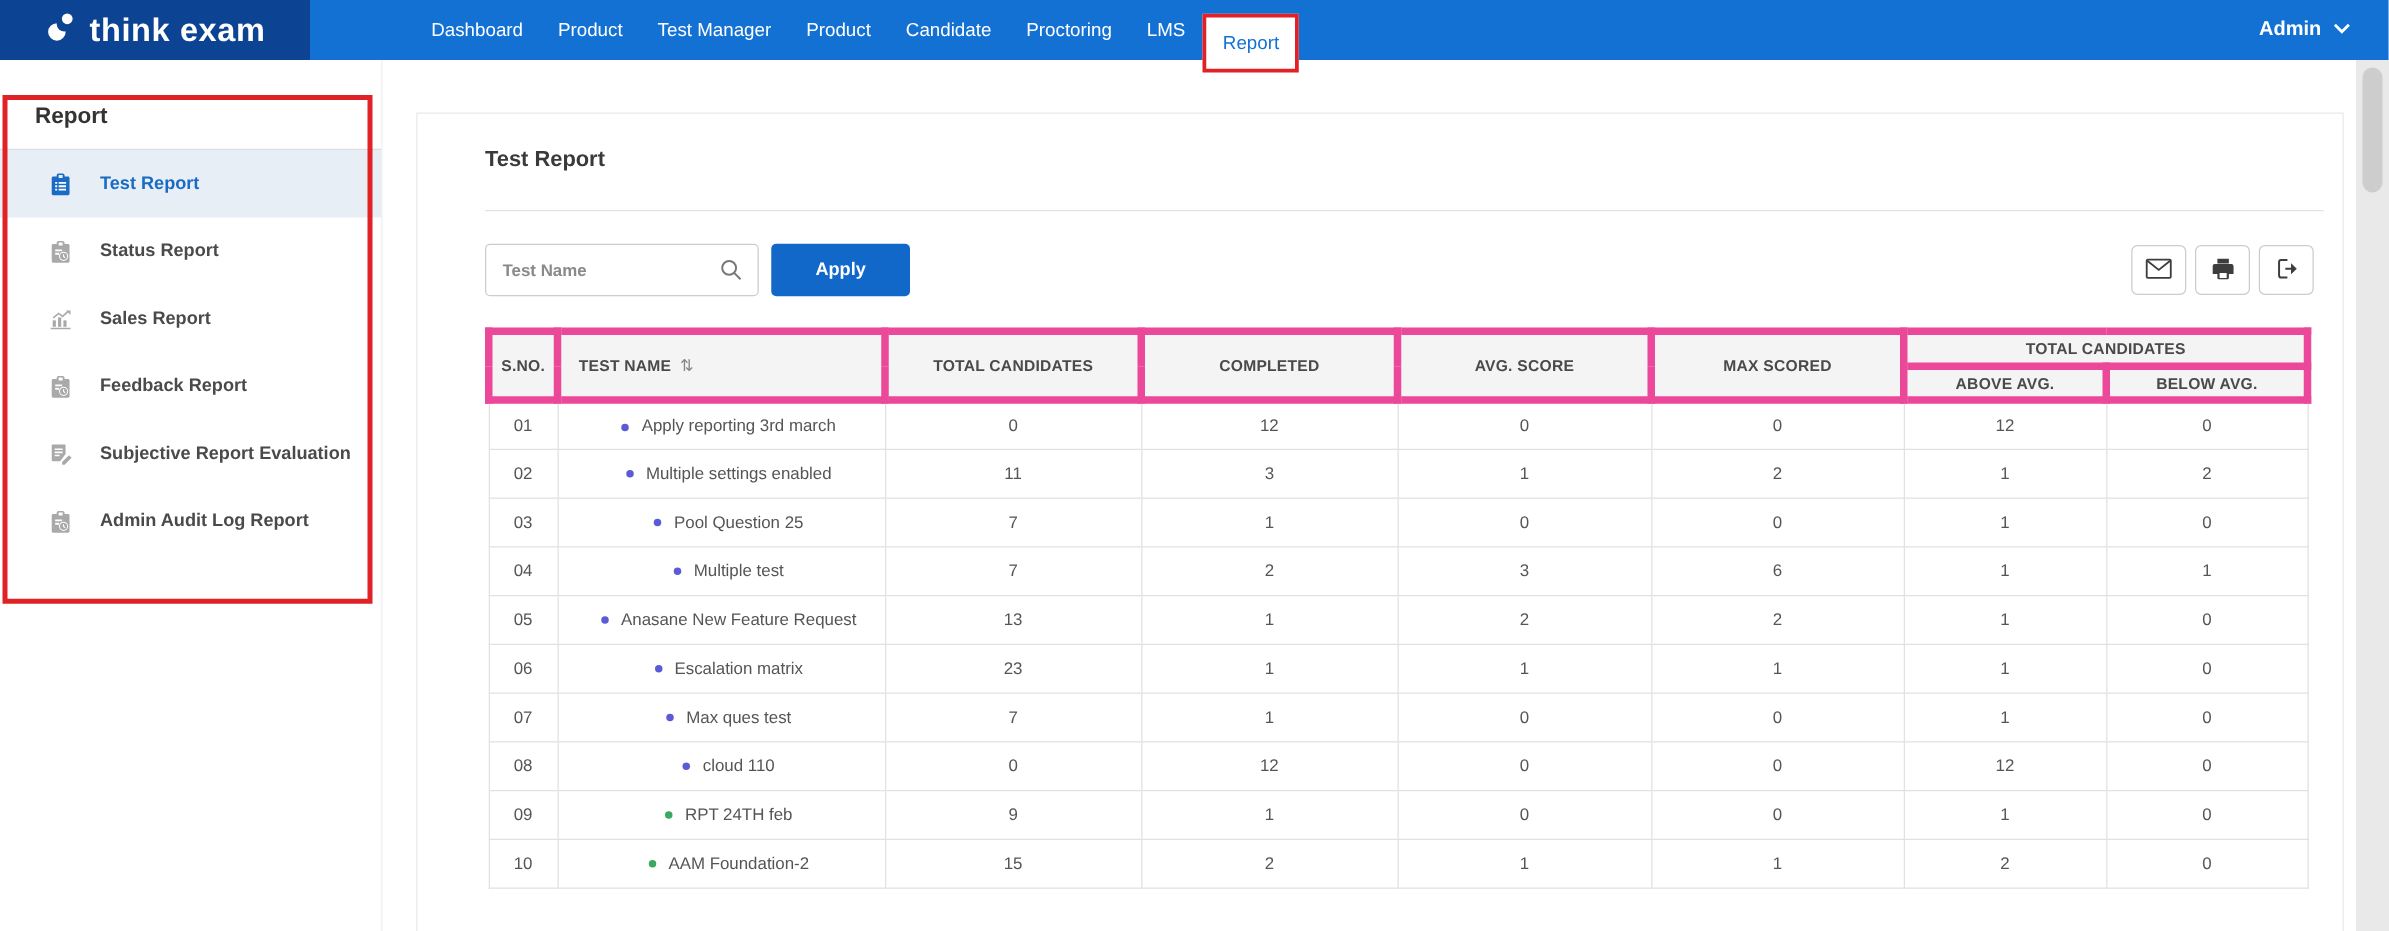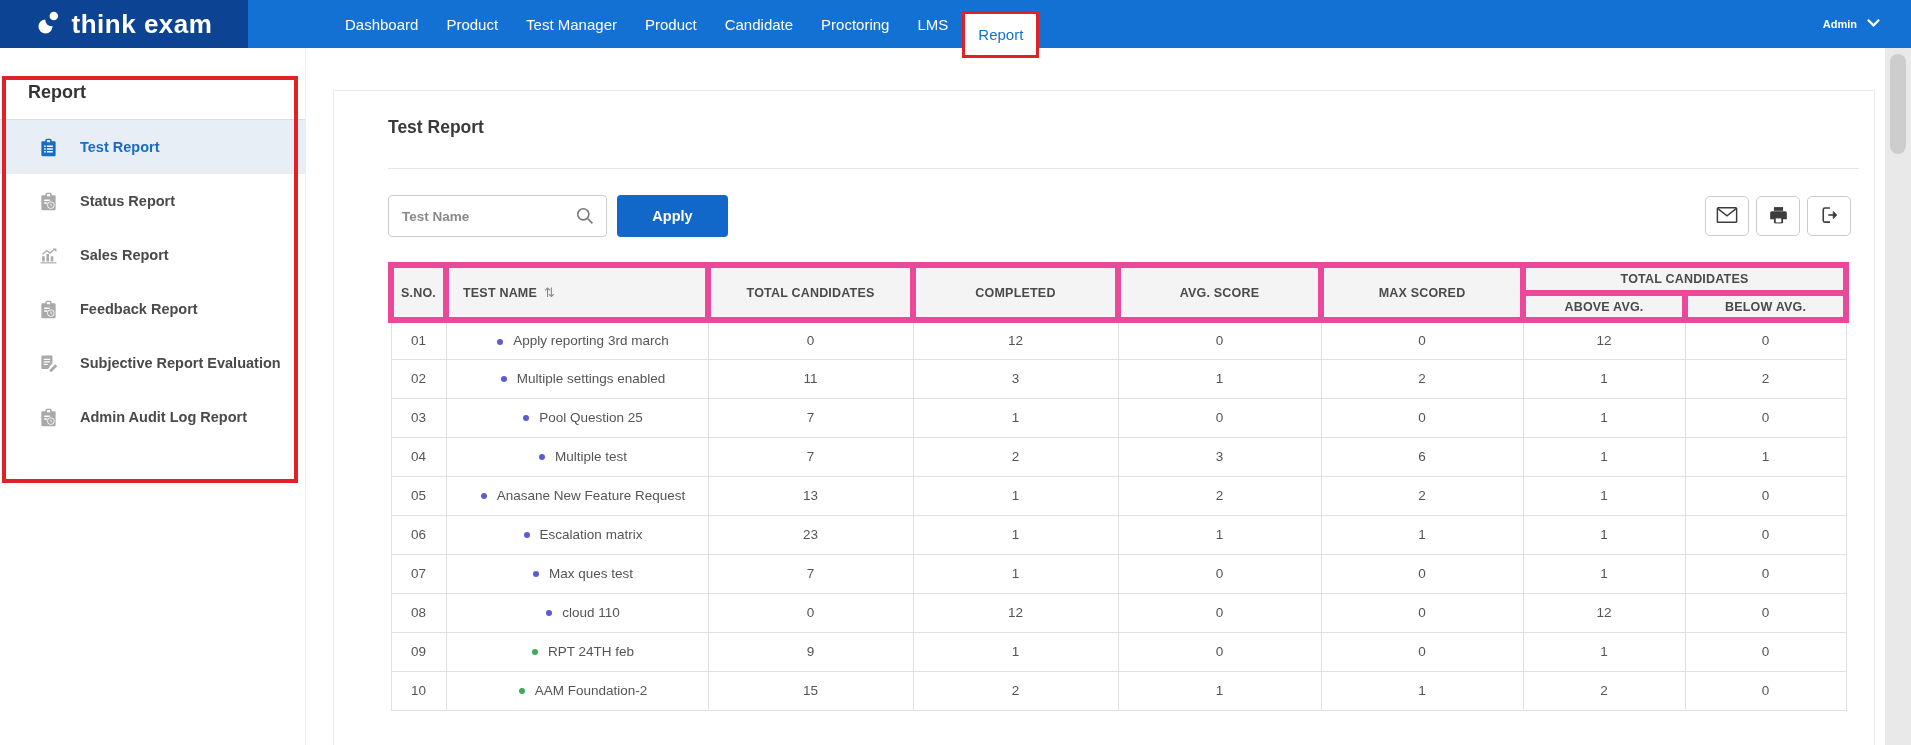--- a/index.html
+++ b/index.html
@@ -9,21 +9,21 @@
   
   .topbar { height:48px; display:flex; background:#1271d3; position:relative; z-index:10; }
   .logo-area { width:248px; background:#0c4392; display:flex; align-items:center;
                justify-content:center; gap:9px; color:#fff; cursor:pointer; }
   .logo-text { font-size:26px; font-weight:bold; letter-spacing:.5px; }
   .topnav { flex:1; display:flex; align-items:center; padding-left:83px; }
   .nav-item { color:#fff; font-size:15px; padding:0 14px; cursor:pointer; white-space:nowrap; }
   .nav-item.active { background:#fff; color:#1271d3; border:3px solid #e02125;
                      padding:12px 13px; align-self:flex-start; margin-top:11px; z-index:12; }
   .admin { margin-left:auto; margin-right:30px; display:flex; align-items:center;
-           gap:9px; color:#fff; font-weight:bold; font-size:11px; cursor:pointer; }
+           gap:9px; color:#fff; font-weight:bold; font-size:16px; cursor:pointer; }
 
   
   .page { display:flex; }
 
   
   .sidebar { width:306px; min-height:697px; background:#fff; position:relative;
              border-right:1px solid #efefef; }
   .sb-red { position:absolute; left:2px; top:28px; width:296px; height:407px;
             border:4px solid #e02125; pointer-events:none; z-index:5; }
   .sb-title { font-size:18px; font-weight:bold; color:#333; padding:34px 0 16px 28px; }

